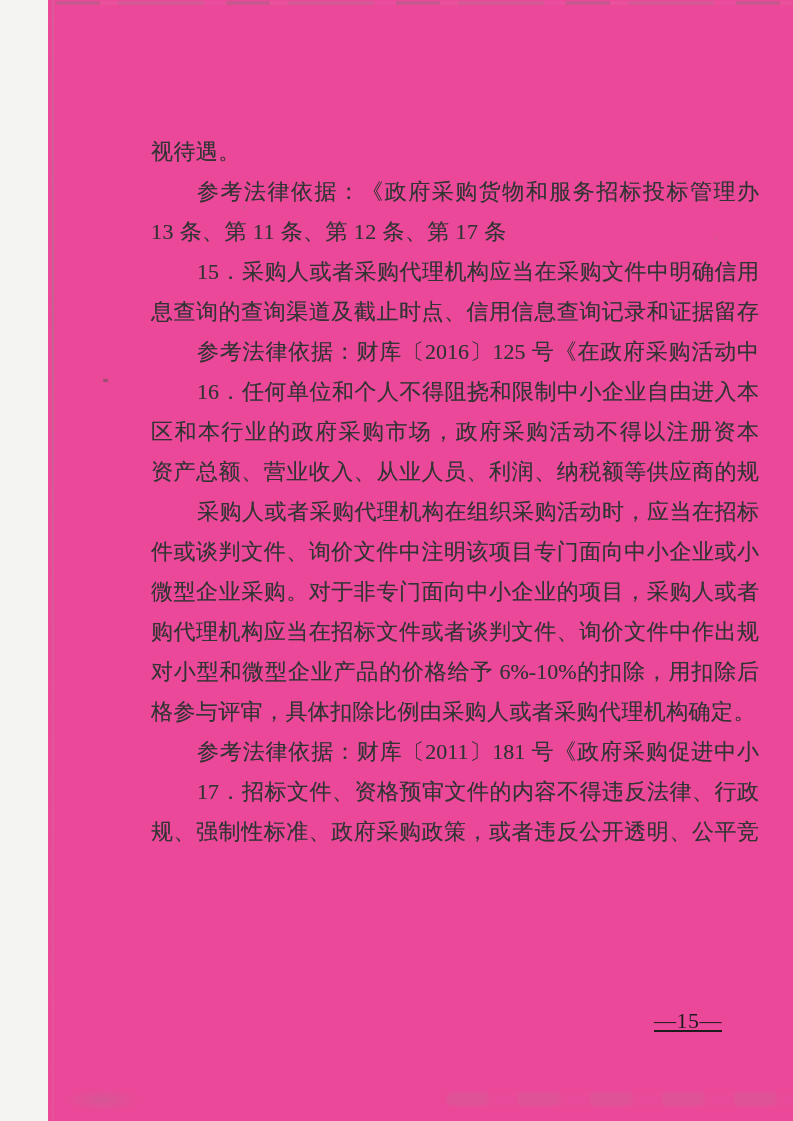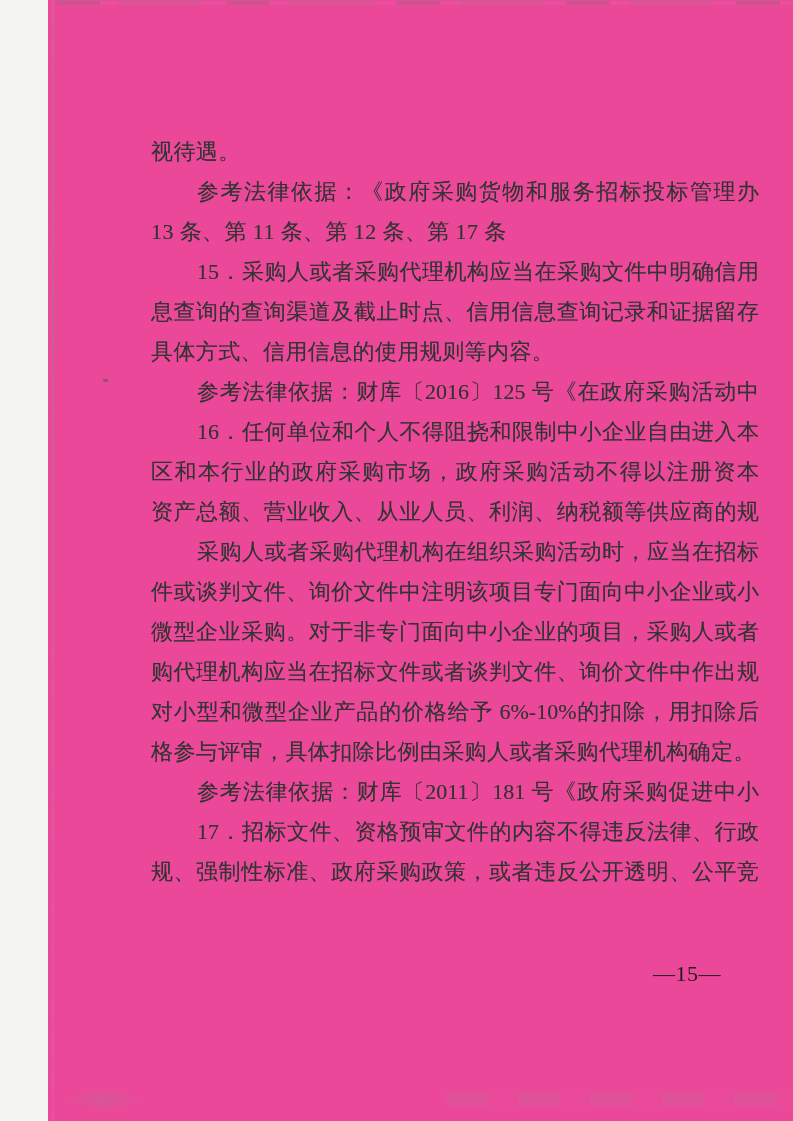--- a/index.html
+++ b/index.html
@@ -36,28 +36,29 @@
   }
   .line.end {
     text-align: left;
     text-align-last: auto;
     letter-spacing: 0.4px;
   }
   .line.indent { text-indent: 46px; }
   .page-number {
     position: absolute;
     left: 604px;
-    top: 961px;
+    top: 1008px;
     width: 70px;
     font-size: 22px;
     line-height: 26px;
     letter-spacing: 0.5px;
     color: #1d1d1d;
-    text-align: center;
+    text-align: right;
     white-space: nowrap;
+    text-decoration: underline;
   }
   
   .artifact { position: absolute; pointer-events: none; }
   .top-edge {
     top: 1px; left: 8px; width: 772px; height: 4px;
     background: repeating-linear-gradient(to right,
       rgba(120,120,120,0.40) 0 44px,
       rgba(200,200,200,0.10) 44px 62px,
       rgba(140,140,140,0.30) 62px 148px,
       rgba(220,220,220,0.06) 148px 170px);
@@ -113,21 +114,20 @@
   <div class="artifact speck-3"></div>
   <div class="artifact smudge-bottom-left"></div>
   <div class="artifact streak-bottom"></div>
 
   <div class="text-block">
     <div class="line end">视待遇。</div>
     <div class="line indent">参考法律依据：《政府采购货物和服务招标投标管理办法》第</div>
     <div class="line end">13 条、第 11 条、第 12 条、第 17 条</div>
     <div class="line indent">15．采购人或者采购代理机构应当在采购文件中明确信用信</div>
     <div class="line">息查询的查询渠道及截止时点、信用信息查询记录和证据留存的</div>
-    <div class="line end">具体方式、信用信息的使用规则等内容。</div>
     <div class="line indent">参考法律依据：财库〔2016〕125 号《在政府采购活动中查</div>
     <div class="line indent">16．任何单位和个人不得阻挠和限制中小企业自由进入本地</div>
     <div class="line">区和本行业的政府采购市场，政府采购活动不得以注册资本金、</div>
     <div class="line">资产总额、营业收入、从业人员、利润、纳税额等供应商的规模</div>
     <div class="line indent">采购人或者采购代理机构在组织采购活动时，应当在招标文</div>
     <div class="line">件或谈判文件、询价文件中注明该项目专门面向中小企业或小型、</div>
     <div class="line">微型企业采购。对于非专门面向中小企业的项目，采购人或者采</div>
     <div class="line">购代理机构应当在招标文件或者谈判文件、询价文件中作出规定，</div>
     <div class="line">对小型和微型企业产品的价格给予 6%-10%的扣除，用扣除后的价</div>
     <div class="line end">格参与评审，具体扣除比例由采购人或者采购代理机构确定。</div>

